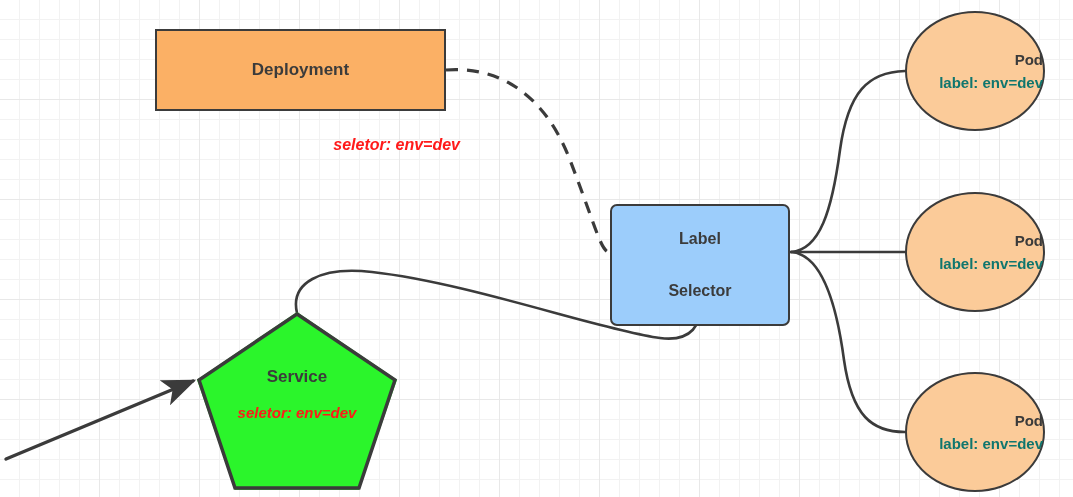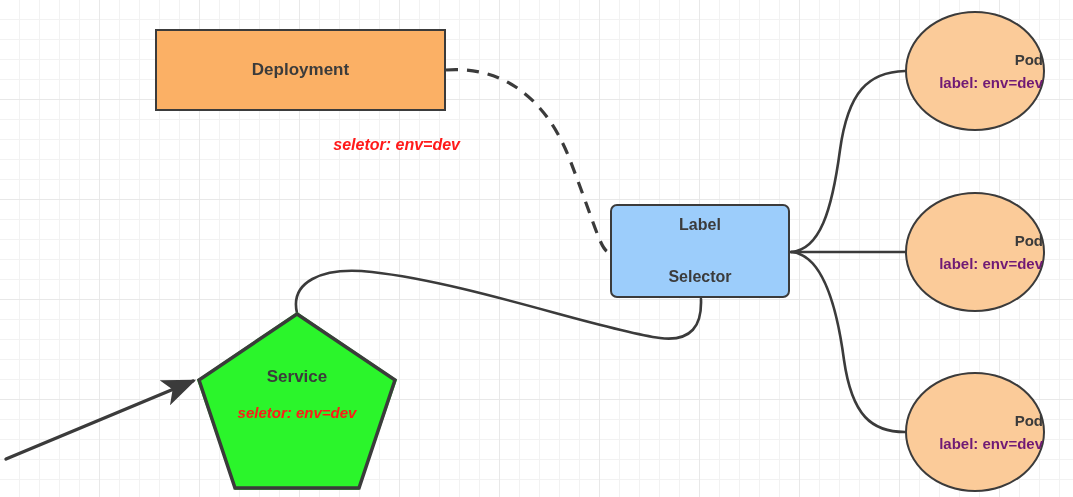--- a/index.html
+++ b/index.html
@@ -48,21 +48,21 @@
     line-height: 1.15;
   }
   .sel-label {
     color: #ff1a1a;
     font-weight: bold;
     font-style: italic;
     text-align: right;
     white-space: nowrap;
   }
   .pod-sub {
-    color: #701a75;
+    color: #0f766e;
     font-weight: bold;
     text-align: center;
     white-space: nowrap;
   }
 
   
   #deployment {
     left: 155px;
     top: 29px;
     width: 291px;
@@ -79,21 +79,21 @@
     top: 136px;
     width: 170px;
     font-size: 16px;
   }
 
   
   #label-selector {
     left: 610px;
     top: 204px;
     width: 180px;
-    height: 94px;
+    height: 122px;
     background: #9ccdfb;
     border: 2px solid #3b3b3b;
     border-radius: 7px;
     gap: 15px;
   }
   #label-selector .node-label { font-size: 16px; }
   #label-selector .ls-line1 { margin-bottom: 18px; }
 
   
   #service {

